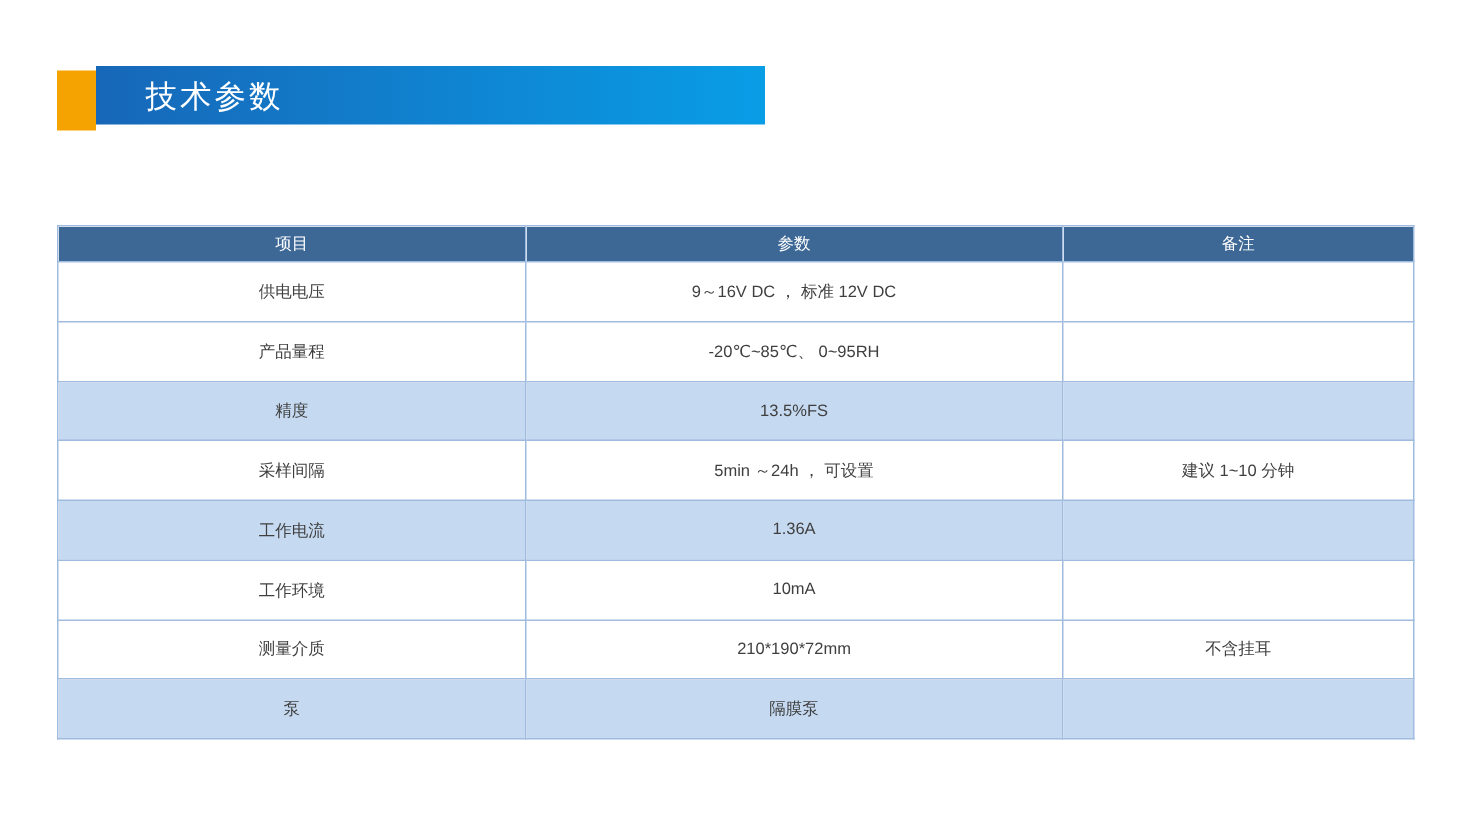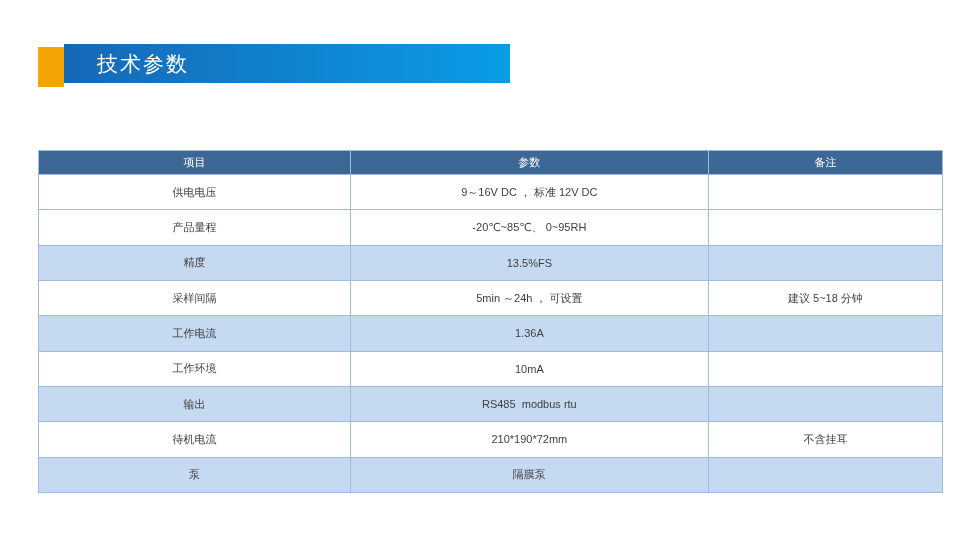--- a/index.html
+++ b/index.html
@@ -70,39 +70,34 @@
           <td></td>
         </tr>
         <tr class="band">
           <td>精度</td>
           <td>13.5%FS</td>
           <td></td>
         </tr>
         <tr>
           <td>采样间隔</td>
           <td>5min ～24h ， 可设置</td>
-          <td>建议 5~18 分钟</td>
+          <td>建议 1~10 分钟</td>
         </tr>
         <tr class="band">
           <td>工作电流</td>
           <td>1.36A</td>
           <td></td>
         </tr>
         <tr>
           <td>工作环境</td>
           <td>10mA</td>
           <td></td>
         </tr>
-        <tr class="band">
-          <td>输出</td>
-          <td>RS485  modbus rtu</td>
-          <td></td>
-        </tr>
         <tr>
-          <td>待机电流</td>
+          <td>测量介质</td>
           <td>210*190*72mm</td>
           <td>不含挂耳</td>
         </tr>
         <tr class="band">
           <td>泵</td>
           <td>隔膜泵</td>
           <td></td>
         </tr>
       </tbody>
   </table>

